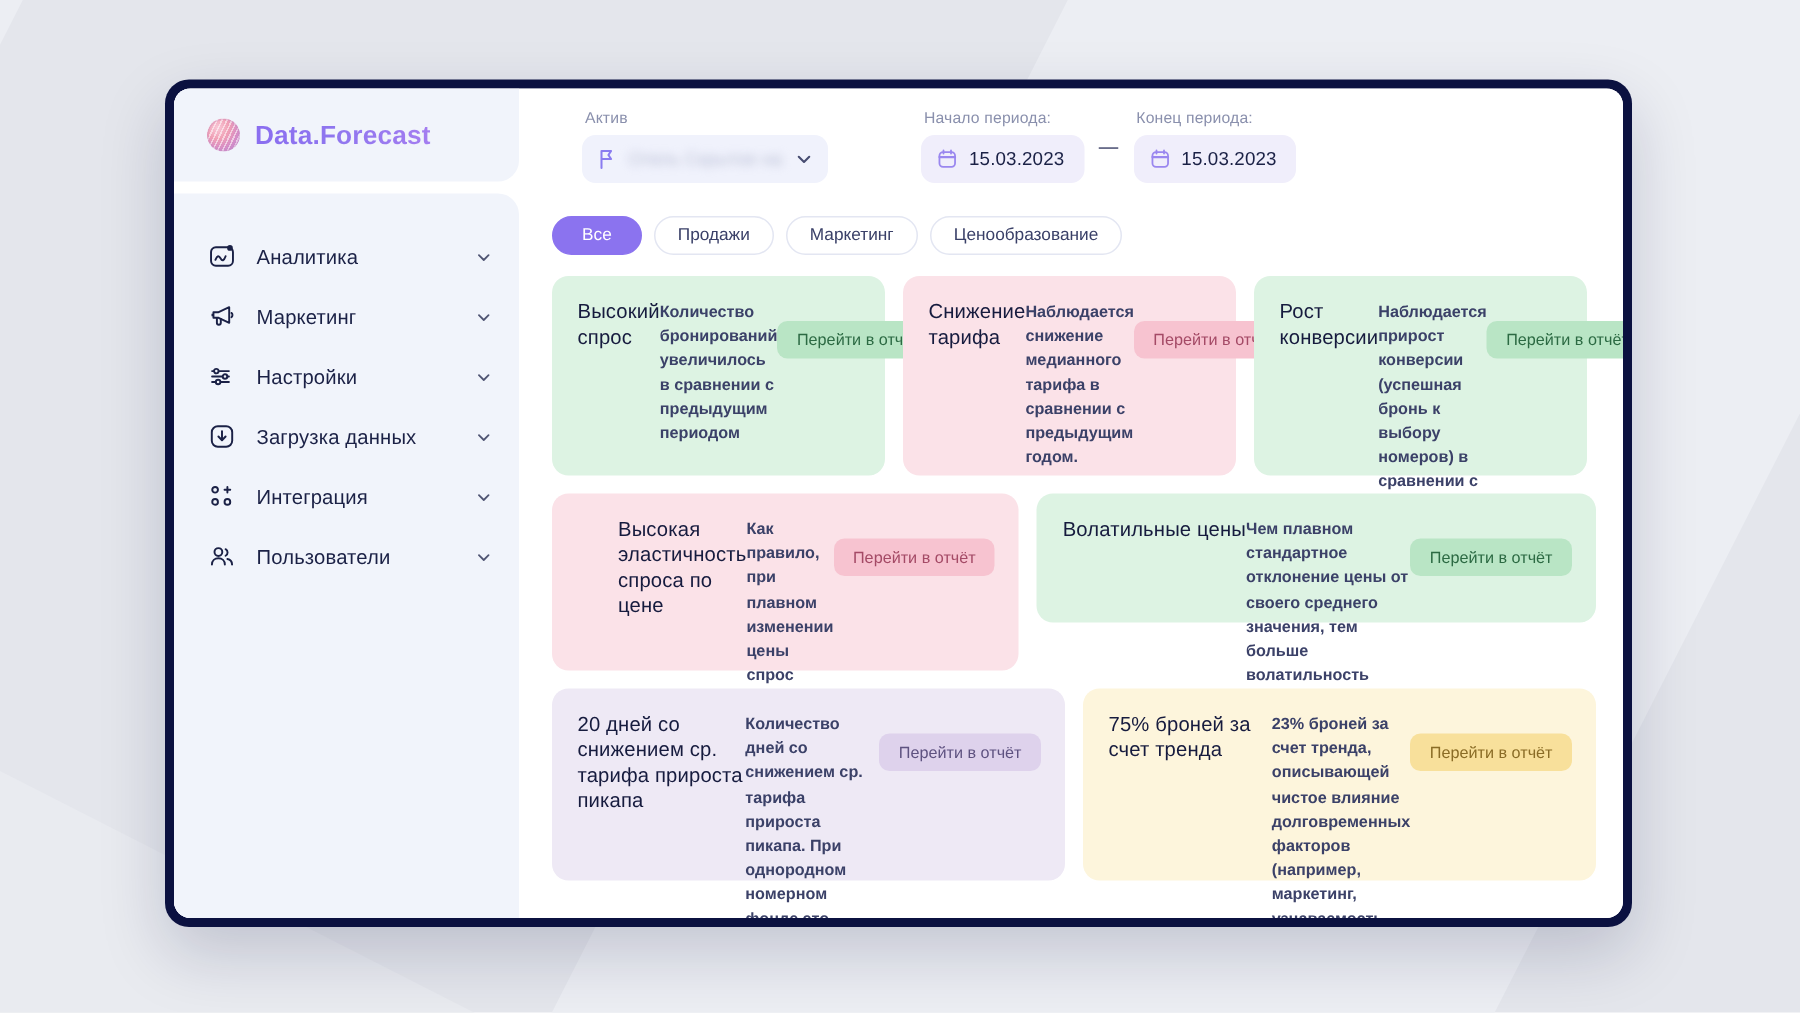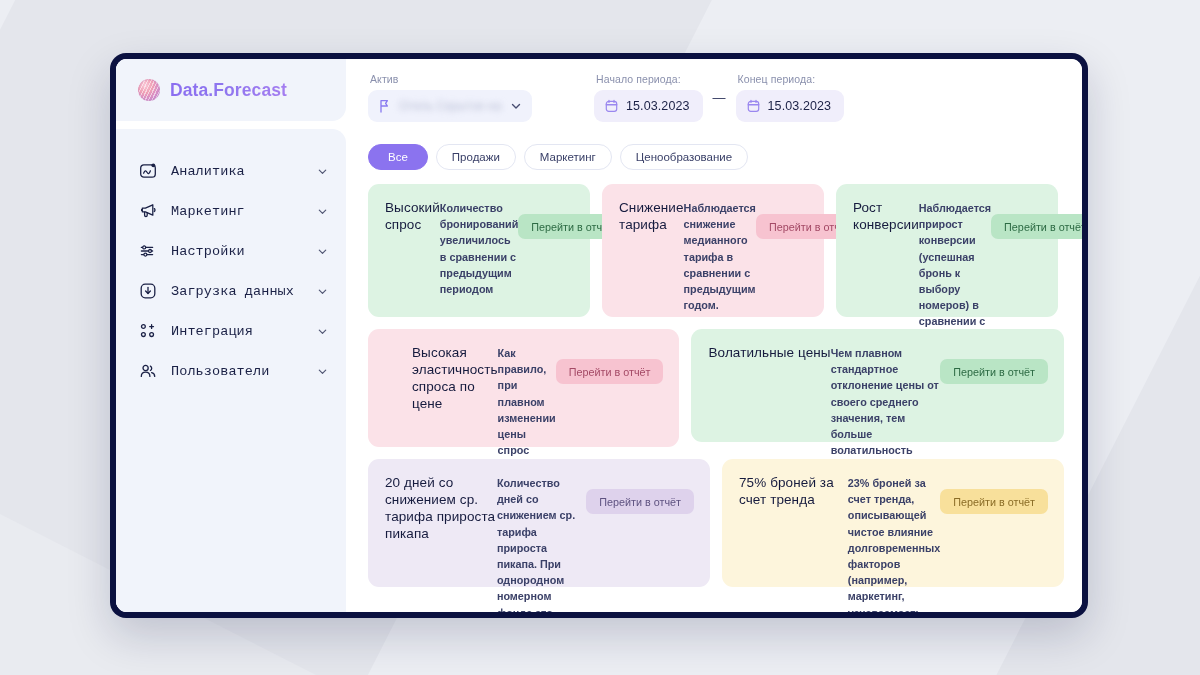--- a/index.html
+++ b/index.html
@@ -103,21 +103,20 @@
     -webkit-background-clip: text;
     background-clip: text;
     color: #8b72ef;
     -webkit-text-fill-color: transparent;
   }
 
   .nav-panel {
     flex: 1;
     border-top-right-radius: 14px;
     padding: 22px 0 0 0;
-    font-family: Liberation Mono, monospace;
   }
   .nav-item {
     display: flex;
     align-items: center;
     height: 40px;
     padding: 0 18px 0 22px;
     gap: 14px;
     cursor: pointer;
   }
   .nav-icon {
@@ -142,20 +141,21 @@
     padding: 14px 18px 0 22px;
     overflow: hidden;
   }
 
   
   .toolbar {
     display: flex;
     align-items: flex-end;
     gap: 0;
     padding-bottom: 6px;
+    margin-left: 20px;
   }
   .field { display: flex; flex-direction: column; gap: 5px; }
   .field-label {
     font-size: 10.5px;
     color: #8a90ad;
     letter-spacing: .1px;
     padding-left: 2px;
   }
   .asset-select {
     width: 164px; height: 32px;
@@ -268,21 +268,21 @@
   .t-purple { background: #eee9f5; }
   .t-purple .card-btn { background: #ded2ec; color: #5e5280; }
   
   .t-yellow { background: #fdf5dc; }
   .t-yellow .card-btn { background: #f8e09b; color: #8a6c26; }
 
   
   .r1 .card { width: 222px; height: 133px; }
   
   .r2-a { width: 312px; height: 118px; padding-left: 44px; }
-  .r2-b { width: 388px; height: 113px; }
+  .r2-b { width: 388px; height: 86px; }
   
   .r3-a { width: 348px; height: 128px; }
   .r3-b { width: 348px; height: 128px; }
 </style>
 </head>
 <body>
 
 <div class="canvas-stripe stripe-a"></div>
 <div class="canvas-stripe stripe-b"></div>
 <div class="canvas-stripe stripe-c"></div>

